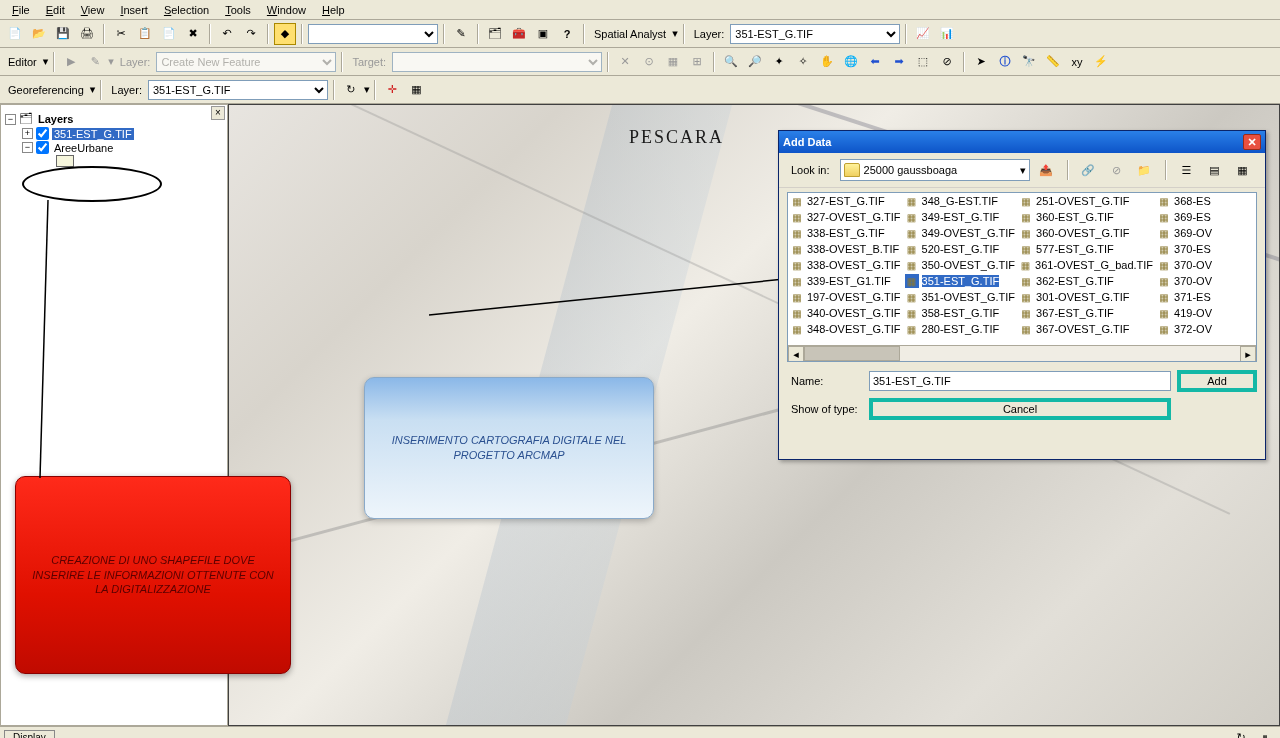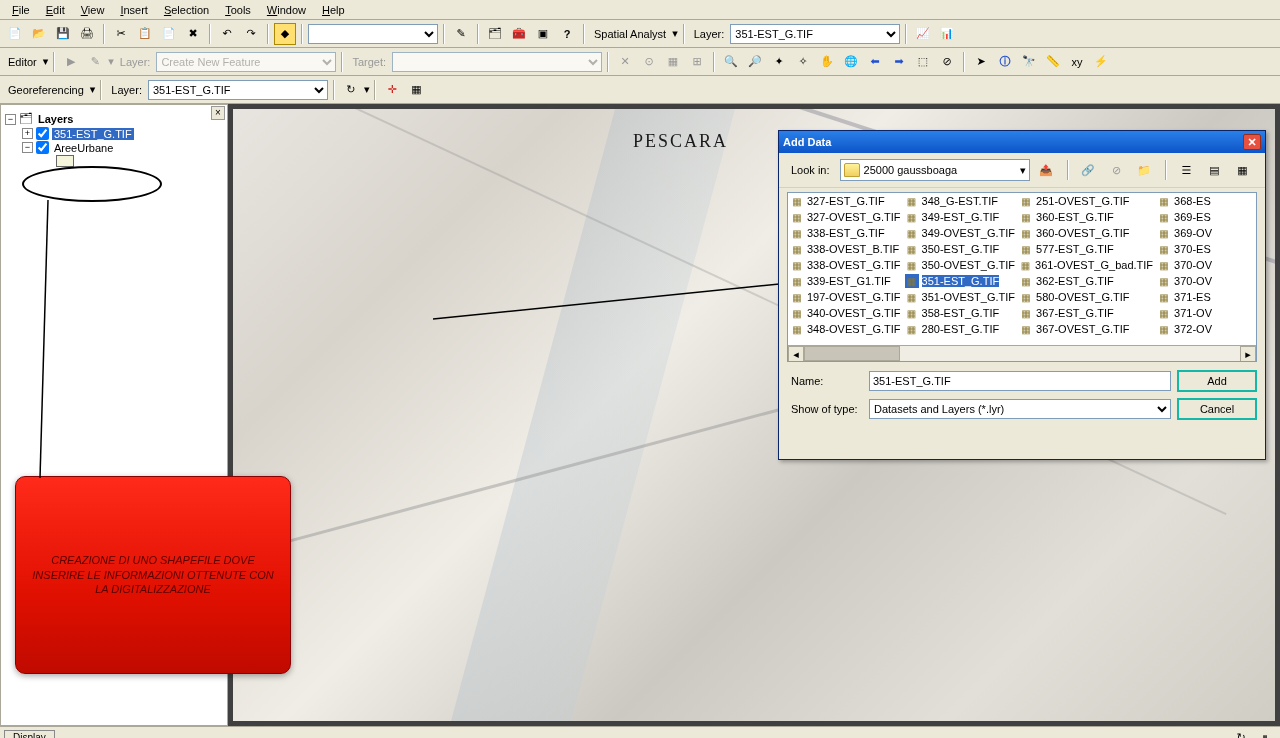--- a/index.html
+++ b/index.html
@@ -22,21 +22,21 @@
 .toc-close { position: absolute; top: 1px; right: 2px; width: 14px; height: 14px; font-size: 10px; text-align: center; border: 1px solid #999; background: #ece9d8; cursor: pointer; }
 .toc-tree { padding: 6px 4px; }
 .tree-row { display: flex; align-items: center; gap: 3px; margin: 1px 0; }
 .tree-indent { width: 14px; }
 .tree-box { width: 11px; height: 11px; border: 1px solid #888; display: flex; align-items: center; justify-content: center; font-size: 9px; line-height: 1; }
 .tree-check { width: 13px; height: 13px; }
 .tree-icon { width: 14px; height: 14px; display: inline-block; }
 .tree-label { padding: 0 2px; text-align: center; }
 .tree-label.sel { background: #316ac5; color: #fff; }
 
-.map-view { flex: 1; position: relative; background: #a3a3a3; border: 5px solid #404040; overflow: hidden; }
+.map-view { flex: 1; position: relative; background: #a3a3a3; border: 1px solid #404040; overflow: hidden; }
 .map-bg { position: absolute; inset: 0; background:
   linear-gradient(135deg, #e8e5e0 0%, #d8d4cc 20%, #f0ede6 40%, #ccc9c2 60%, #e2dfd8 80%, #d0cdc5 100%);
 }
 .map-road { position: absolute; background: #888; }
 .map-river { position: absolute; background: linear-gradient(90deg,#a8b8c8,#c0cdd8); }
 .map-city { position: absolute; color: #1a1a1a; font-size: 18px; font-family: Georgia, serif; letter-spacing: 2px; font-weight: 500; }
 
 .callout-blue { position: absolute; left: 135px; top: 272px; width: 290px; height: 142px;
   background: linear-gradient(180deg,#8bb8e8 0%,#c9dff2 30%,#eef5fb 100%);
   border: 1px solid #89a9c9; border-radius: 10px; box-shadow: 0 2px 6px rgba(0,0,0,0.25);
@@ -60,21 +60,21 @@
 .file-cols { display: flex; height: 150px; }
 .file-col { width: 138px; }
 .file-item { display: flex; align-items: center; gap: 3px; padding: 1px 2px; white-space: nowrap; cursor: default; }
 .file-item.sel span { background: #316ac5; color: #fff; }
 .file-icon { width: 14px; height: 14px; display: inline-flex; align-items: center; justify-content: center; font-size: 10px; }
 .file-scroll { position: absolute; bottom: 0; left: 0; right: 0; height: 16px; background: #ece9d8; border-top: 1px solid #aca899; display: flex; }
 .file-scroll .sc-btn { width: 16px; height: 16px; border: 1px solid #aca899; background: #ece9d8; display: flex; align-items: center; justify-content: center; }
 .file-scroll .sc-track { flex: 1; background: #f0ede4; position: relative; }
 .file-scroll .sc-thumb { position: absolute; left: 0; top: 0; width: 22%; height: 100%; background: #c8c4b8; border: 1px solid #aca899; }
 .dlg-bottom { padding: 4px 8px; display: grid; grid-template-columns: 76px 1fr 80px; gap: 6px; align-items: center; }
-.dlg-btn { height: 22px; border: 2px solid #14b8a6; background: #ece9d8; cursor: pointer; }
+.dlg-btn { height: 22px; border: 4px solid #14b8a6; background: #ece9d8; cursor: pointer; }
 .circle { position: absolute; border: 2px solid #000; border-radius: 50%; pointer-events: none; }
 
 .bottom-tabs { display: flex; height: 22px; align-items: center; background: #ece9d8; border-top: 1px solid #aca899; padding: 0 4px; gap: 2px; }
 .bottom-tabs .tab { padding: 1px 8px; border: 1px solid #888; background: #ece9d8; font-size: 10px; }
 .folder-icon { width: 16px; height: 14px; background: linear-gradient(180deg,#fff29a,#f0d060); border: 1px solid #c0a030; border-radius: 2px 2px 0 0; }
 </style>
 </head>
 <body>
 
 <div class="menubar">
@@ -216,20 +216,23 @@
     <div class="map-river" style="top:0;left:300px;width:120px;height:100%;transform:skewX(-15deg);opacity:0.3"></div>
     <div class="map-road" style="top:50%;left:0;width:100%;height:3px;transform:rotate(-15deg);opacity:0.4"></div>
     <div class="map-road" style="top:30%;left:0;width:100%;height:2px;transform:rotate(25deg);opacity:0.3"></div>
     <div class="map-road" style="top:8%;left:0;width:140%;height:4px;transform:rotate(18deg);opacity:0.35;background:#667"></div>
     <div class="map-city" style="top:22px;left:400px">PESCARA</div>
 
     <svg style="position:absolute;top:0;left:0;width:100%;height:100%;pointer-events:none">
       <line x1="200" y1="210" x2="695" y2="160" stroke="#000" stroke-width="1.5"></line>
     </svg>
 
+    <div class="callout-blue">
+      <span>INSERIMENTO CARTOGRAFIA DIGITALE NEL PROGETTO ARCMAP</span>
+    </div>
   </div>
 </div>
 
 <div class="callout-red">
   <span>CREAZIONE DI UNO SHAPEFILE DOVE INSERIRE LE INFORMAZIONI OTTENUTE CON LA DIGITALIZZAZIONE</span>
 </div>
 
 <div class="circle" style="left:22px;top:166px;width:140px;height:36px"></div>
 
 <div class="circle" style="left:920px;top:266px;width:120px;height:44px"></div>
@@ -308,21 +311,21 @@
           <div class="file-item">
             <span class="file-icon" style="color: rgb(138, 120, 48);">▦</span>
             <span>349-EST_G.TIF</span>
           </div>
           <div class="file-item">
             <span class="file-icon" style="color: rgb(138, 120, 48);">▦</span>
             <span>349-OVEST_G.TIF</span>
           </div>
           <div class="file-item">
             <span class="file-icon" style="color: rgb(138, 120, 48);">▦</span>
-            <span>350-EST_G.TIF</span>
+            <span>520-EST_G.TIF</span>
           </div>
           <div class="file-item">
             <span class="file-icon" style="color: rgb(138, 120, 48);">▦</span>
             <span>350-OVEST_G.TIF</span>
           </div>
           <div class="file-item sel">
             <span class="file-icon" style="color: rgb(138, 120, 48);">▦</span>
             <span>351-EST_G.TIF</span>
           </div>
           <div class="file-item">
@@ -358,21 +361,21 @@
           <div class="file-item">
             <span class="file-icon" style="color: rgb(138, 120, 48);">▦</span>
             <span>361-OVEST_G_bad.TIF</span>
           </div>
           <div class="file-item">
             <span class="file-icon" style="color: rgb(138, 120, 48);">▦</span>
             <span>362-EST_G.TIF</span>
           </div>
           <div class="file-item">
             <span class="file-icon" style="color: rgb(138, 120, 48);">▦</span>
-            <span>580-OVEST_G.TIF</span>
+            <span>301-OVEST_G.TIF</span>
           </div>
           <div class="file-item">
             <span class="file-icon" style="color: rgb(138, 120, 48);">▦</span>
             <span>367-EST_G.TIF</span>
           </div>
           <div class="file-item">
             <span class="file-icon" style="color: rgb(138, 120, 48);">▦</span>
             <span>367-OVEST_G.TIF</span>
           </div>
         </div>
@@ -400,42 +403,41 @@
           <div class="file-item">
             <span class="file-icon" style="color: rgb(138, 120, 48);">▦</span>
             <span>370-OV</span>
           </div>
           <div class="file-item">
             <span class="file-icon" style="color: rgb(138, 120, 48);">▦</span>
             <span>371-ES</span>
           </div>
           <div class="file-item">
             <span class="file-icon" style="color: rgb(138, 120, 48);">▦</span>
-            <span>371-OV</span>
+            <span>419-OV</span>
           </div>
           <div class="file-item">
             <span class="file-icon" style="color: rgb(138, 120, 48);">▦</span>
             <span>372-OV</span>
           </div>
         </div>
       </div>
     <div class="file-scroll">
       <div class="sc-btn">◂</div>
       <div class="sc-track">
           <div class="sc-thumb"></div>
         </div>
       <div class="sc-btn">▸</div>
     </div>
   </div>
   <div class="dlg-bottom">
     <span class="tb-label">Name:</span>
     <input class="tb-input" value="351-EST_G.TIF" style="">
     <button class="dlg-btn">Add</button>
     <span class="tb-label">Show of type:</span>
-    <select class="tb-select"><option>Datasets and Layers (*.lyr)</option></select>
     <button class="dlg-btn">Cancel</button>
   </div>
 </div>
 
 <div class="bottom-tabs" style="border-bottom:1px solid #aca899;">
   <span class="tab">Display</span>
   <div style="flex:1"></div>
   <div class="tb-btn">↻</div>
   <div class="tb-btn">⏸</div>
 </div>

